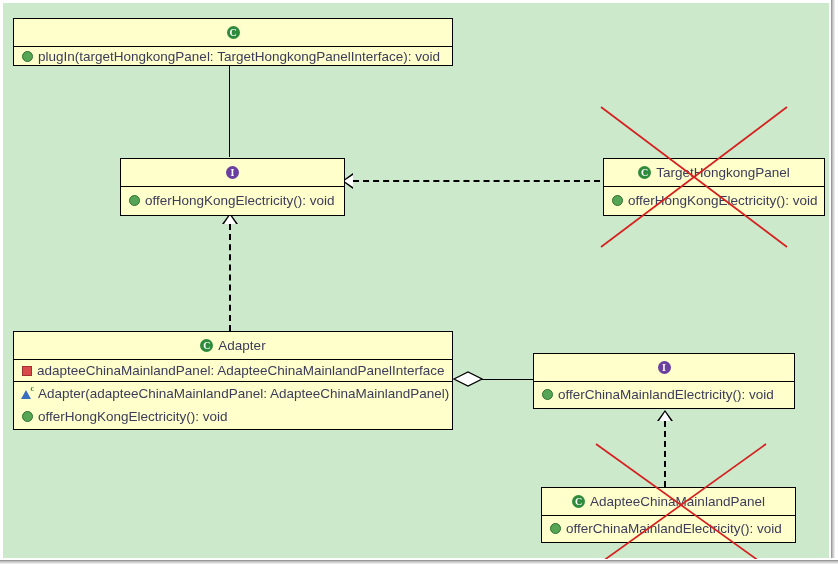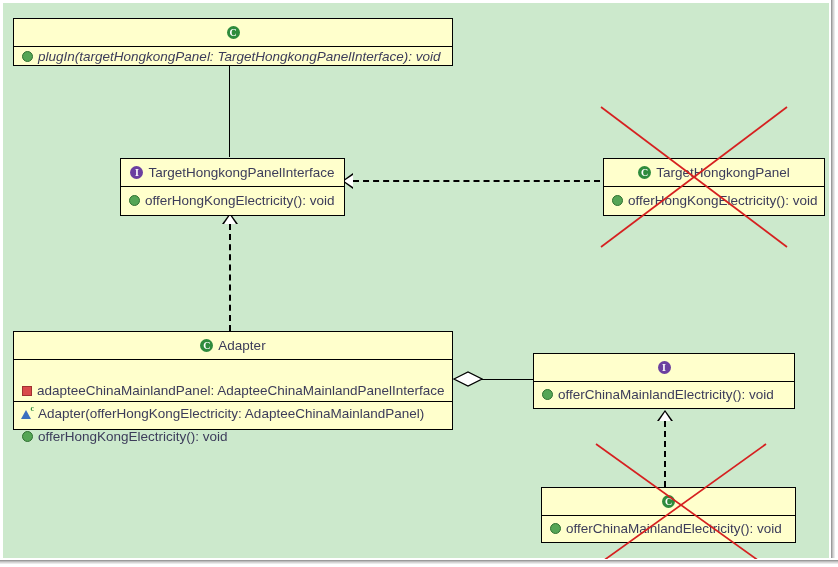--- a/index.html
+++ b/index.html
@@ -262,32 +262,31 @@
     <div class="line-v-dash" style="left:661px; top:418px; height:66px;"></div>
     <div class="tri-up" style="left:662px; top:407px;">
       <span class="outer"></span>
         <span class="inner"></span>
     </div>
 
     <div class="uml-box" style="left:10px; top:15px; width:440px; height:48px;">
       <div class="uml-title">
         <span class="ic ic-class">C</span>
       </div>
-      <div class="uml-compartment" style="height:19px;font-style:italic;">
+      <div class="uml-compartment" style="height:19px;">
         <div class="uml-member" style="height:19px;">
           <span class="ic ic-method"></span>
           <span>plugIn(targetHongkongPanel: TargetHongkongPanelInterface): void</span>
         </div>
       </div>
     </div>
 
     <div class="uml-box" style="left:117px; top:155px; width:225px; height:58px;">
       <div class="uml-title">
         <span class="ic ic-interface">I</span>
-        <span>TargetHongkongPanelInterface</span>
       </div>
       <div class="uml-compartment" style="height:28px;">
         <div class="uml-member" style="height:27px;">
           <span class="ic ic-method"></span>
           <span>offerHongKongElectricity(): void</span>
         </div>
       </div>
     </div>
 
     <div class="uml-box" style="left:600px; top:155px; width:222px; height:58px;">
@@ -301,33 +300,33 @@
           <span>offerHongKongElectricity(): void</span>
         </div>
       </div>
     </div>
 
     <div class="uml-box" style="left:10px; top:328px; width:440px; height:99px;">
       <div class="uml-title">
         <span class="ic ic-class">C</span>
         <span>Adapter</span>
       </div>
-      <div class="uml-compartment" style="height:22px;margin-top:20px;">
+      <div class="uml-compartment" style="height:22px;">
         <div class="uml-member" style="height:21px;">
           <span class="ic ic-field-private"></span>
           <span>adapteeChinaMainlandPanel: AdapteeChinaMainlandPanelInterface</span>
         </div>
       </div>
       <div class="uml-compartment" style="height:47px;">
         <div class="uml-member" style="height:23px;">
           <span class="ic ic-ctor">
             <span class="tri"></span>
             <span class="sup">c</span>
           </span>
-          <span>Adapter(offerHongKongElectricity: AdapteeChinaMainlandPanel)</span>
+          <span>Adapter(adapteeChinaMainlandPanel: AdapteeChinaMainlandPanel)</span>
         </div>
         <div class="uml-member" style="height:23px;">
           <span class="ic ic-method"></span>
           <span>offerHongKongElectricity(): void</span>
         </div>
       </div>
     </div>
 
     <div class="uml-box" style="left:530px; top:350px; width:262px; height:56px;">
       <div class="uml-title">
@@ -337,20 +336,21 @@
         <div class="uml-member" style="height:25px;">
           <span class="ic ic-method"></span>
           <span>offerChinaMainlandElectricity(): void</span>
         </div>
       </div>
     </div>
 
     <div class="uml-box" style="left:538px; top:484px; width:255px; height:56px;">
       <div class="uml-title">
         <span class="ic ic-class">C</span>
+        <span>AdapteeChinaMainlandPanel</span>
       </div>
       <div class="uml-compartment" style="height:26px;">
         <div class="uml-member" style="height:25px;">
           <span class="ic ic-method"></span>
           <span>offerChinaMainlandElectricity(): void</span>
         </div>
       </div>
     </div>
 
     <svg class="redx" style="left:594px; top:100px; width:194px; height:148px;" viewBox="0 0 194 148">

